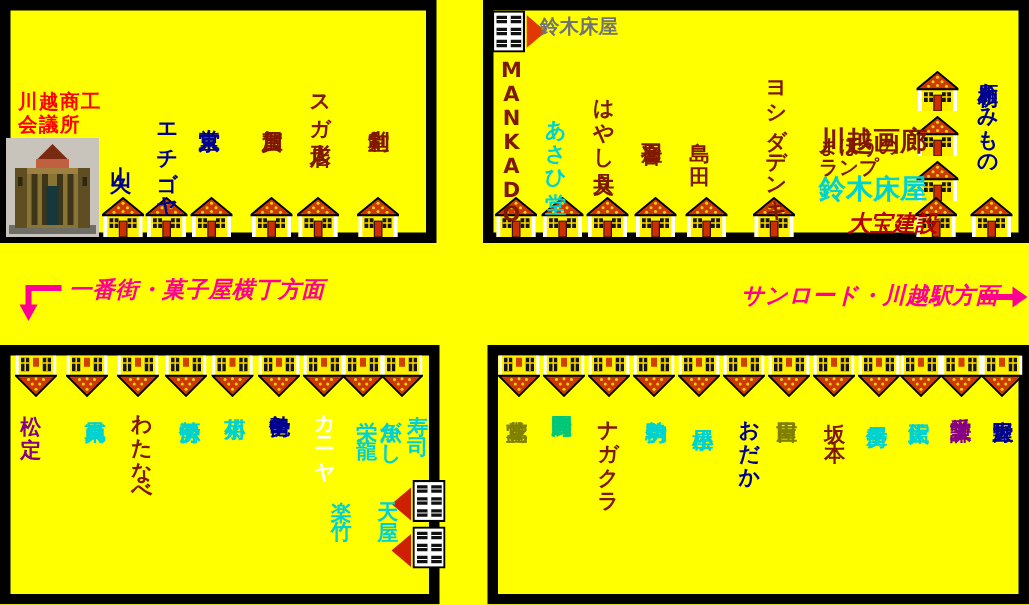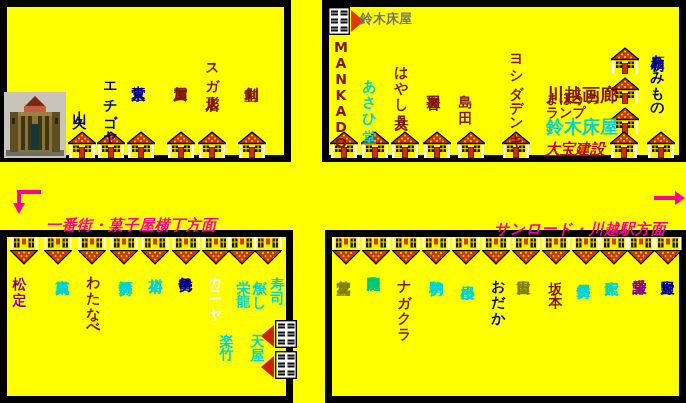--- a/index.html
+++ b/index.html
@@ -2,24 +2,24 @@
 <html><head>
 <meta charset="utf-8">
 <style>
   html,body{margin:0;padding:0;background:#FFFF00;}
   #map{position:relative;width:686px;height:403px;background:#FFFF00;overflow:hidden;
        font-family:"DejaVu Sans",sans-serif;}
   .block{position:absolute;border:7px solid #000;box-sizing:border-box;background:#FFFF00;}
   .vlabel{position:absolute;writing-mode:vertical-rl;text-orientation:upright;
           font-weight:bold;font-size:14px;line-height:1;white-space:pre;}
   .hlabel{position:absolute;font-weight:bold;font-size:18px;line-height:1.1;white-space:pre-line;}
-  .u-i{text-decoration:underline;font-style:italic;}
+  .u-i{font-style:italic;margin-left:20px;}
   .house{position:absolute;}
   .overlay{position:absolute;z-index:5;}
-  .dir{font-weight:bold;font-style:italic;font-size:15px;letter-spacing:0.5px;margin-top:32px;}
+  .dir{font-weight:bold;font-style:italic;font-size:15px;letter-spacing:0.5px;}
   .chamber{color:#FF0000;font-weight:bold;font-size:13px;line-height:1.15;letter-spacing:1px;}
 </style>
 </head>
 <body>
 
 <div id="map">
 
   <svg width="0" height="0" style="position:absolute" aria-hidden="true">
     <defs>
       <symbol id="sym-up" viewBox="0 0 28 27">
@@ -253,20 +253,24 @@
       <div class="vlabel" style="left: 461px; top: 275px; color: rgb(0, 210, 210);">小松屋</div>
       <div class="vlabel" style="left: 492px; top: 270px; color: rgb(0, 0, 144);">おだか</div>
       <div class="vlabel" style="left: 517px; top: 270px; color: rgb(128, 128, 0);">吉田屋</div>
       <div class="vlabel" style="left: 549px; top: 270px; color: rgb(128, 24, 0); letter-spacing: 14px;">坂本</div>
       <div class="vlabel" style="left: 577px; top: 273px; color: rgb(0, 210, 210);">伊勢屋</div>
       <div class="vlabel" style="left: 605px; top: 271px; color: rgb(0, 210, 210);">大正館</div>
       <div class="vlabel" style="left: 633px; top: 268px; color: rgb(133, 0, 133);">謙受堂</div>
       <div class="vlabel" style="left: 661px; top: 270px; color: rgb(0, 0, 144);">大野屋</div>
     </div>
 
+  <div class="overlay chamber" style="left:12px;top:62px;">
+    <div>川越商工</div>
+    <div>会議所</div>
+  </div>
   <svg class="overlay" style="left:4px;top:92px;" width="62" height="66" viewBox="0 0 62 66">
     <rect width="62" height="66" fill="#C8C4BC"></rect>
     <rect x="2" y="58" width="58" height="6" fill="#6E6E66"></rect>
     <rect x="6" y="20" width="50" height="40" fill="#8A7434"></rect>
     <rect x="6" y="20" width="8" height="40" fill="#5E4E22"></rect>
     <rect x="48" y="20" width="8" height="40" fill="#5E4E22"></rect>
     <polygon points="21,14 31,4 41,14" fill="#7A2A10"></polygon>
     <rect x="20" y="14" width="22" height="8" fill="#C06040"></rect>
     <rect x="14" y="20" width="34" height="4" fill="#A08040"></rect>
     <rect x="17" y="24" width="4" height="34" fill="#3E3418"></rect>

